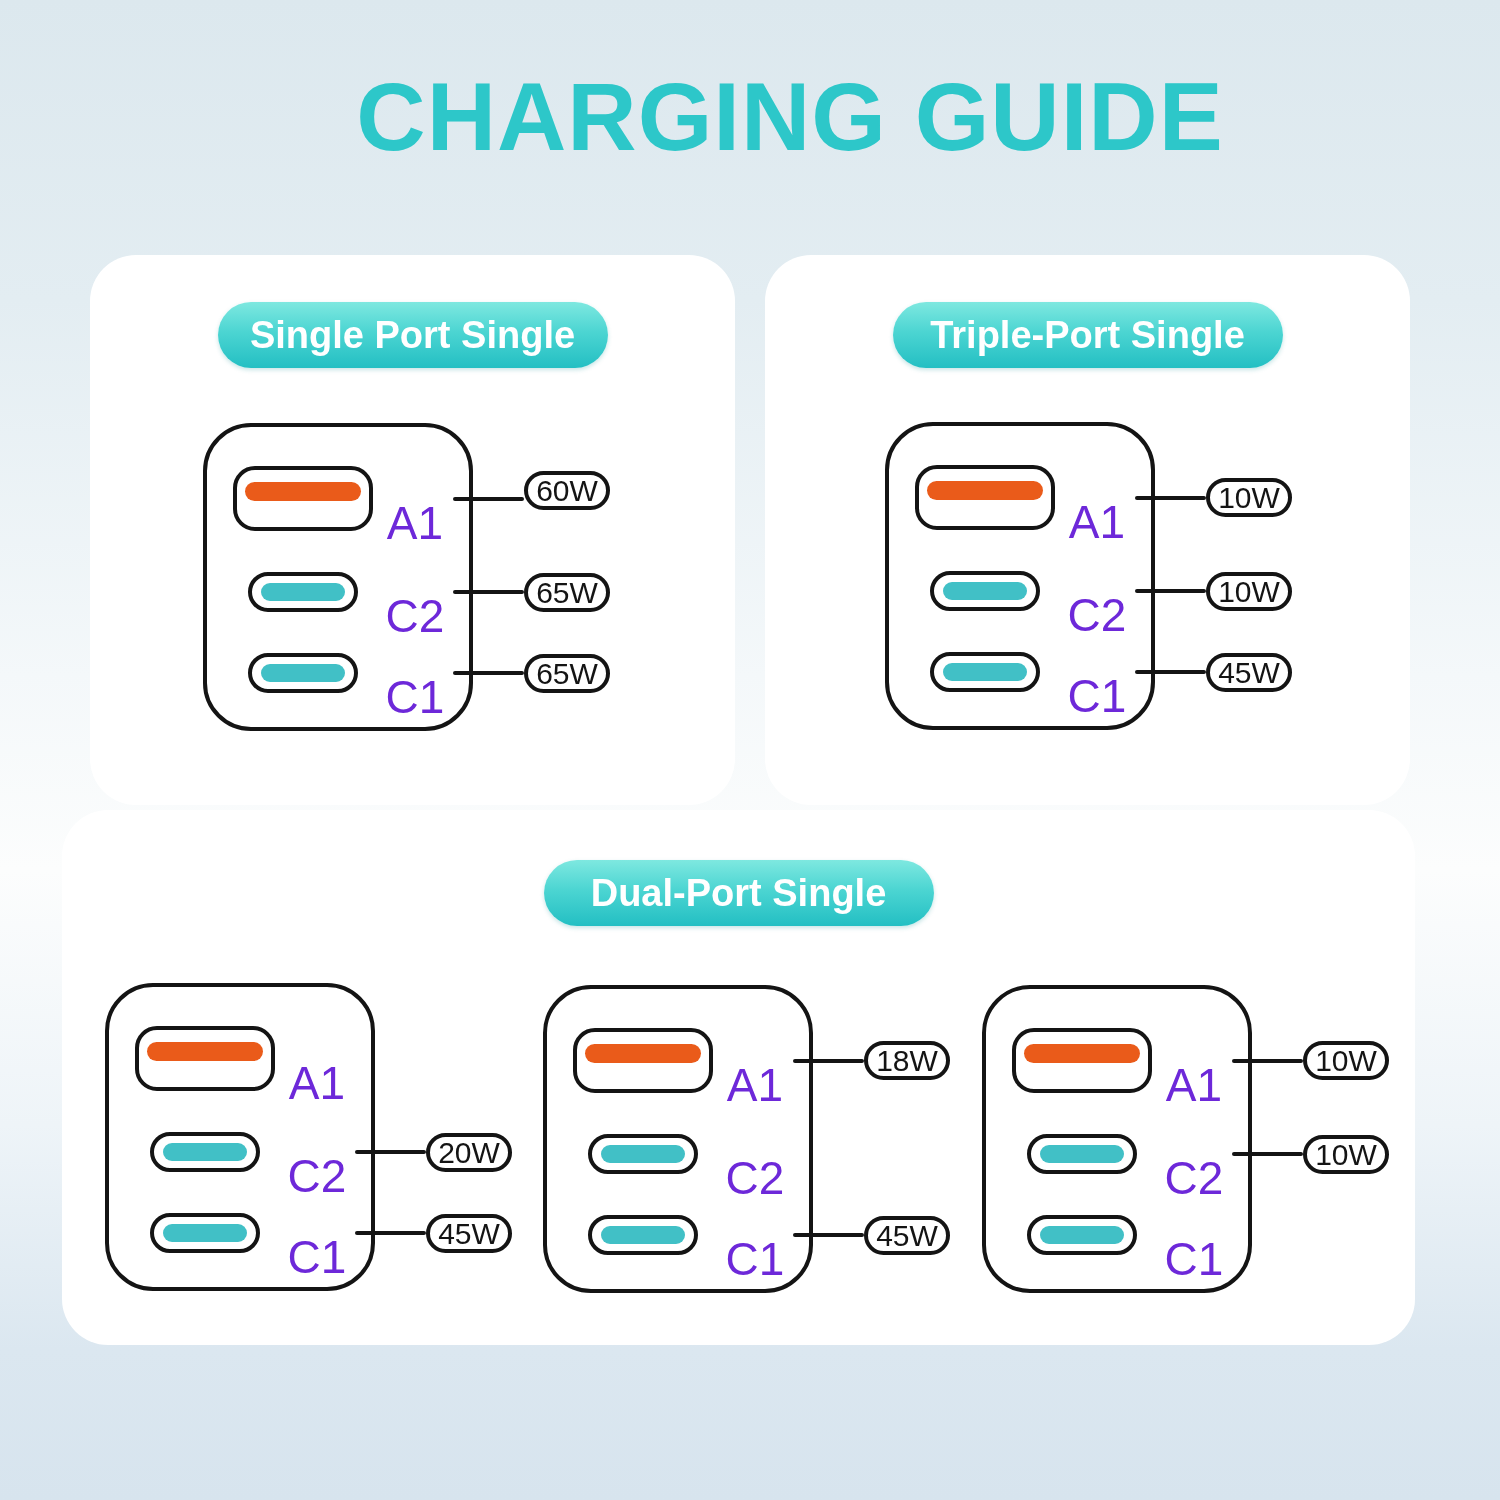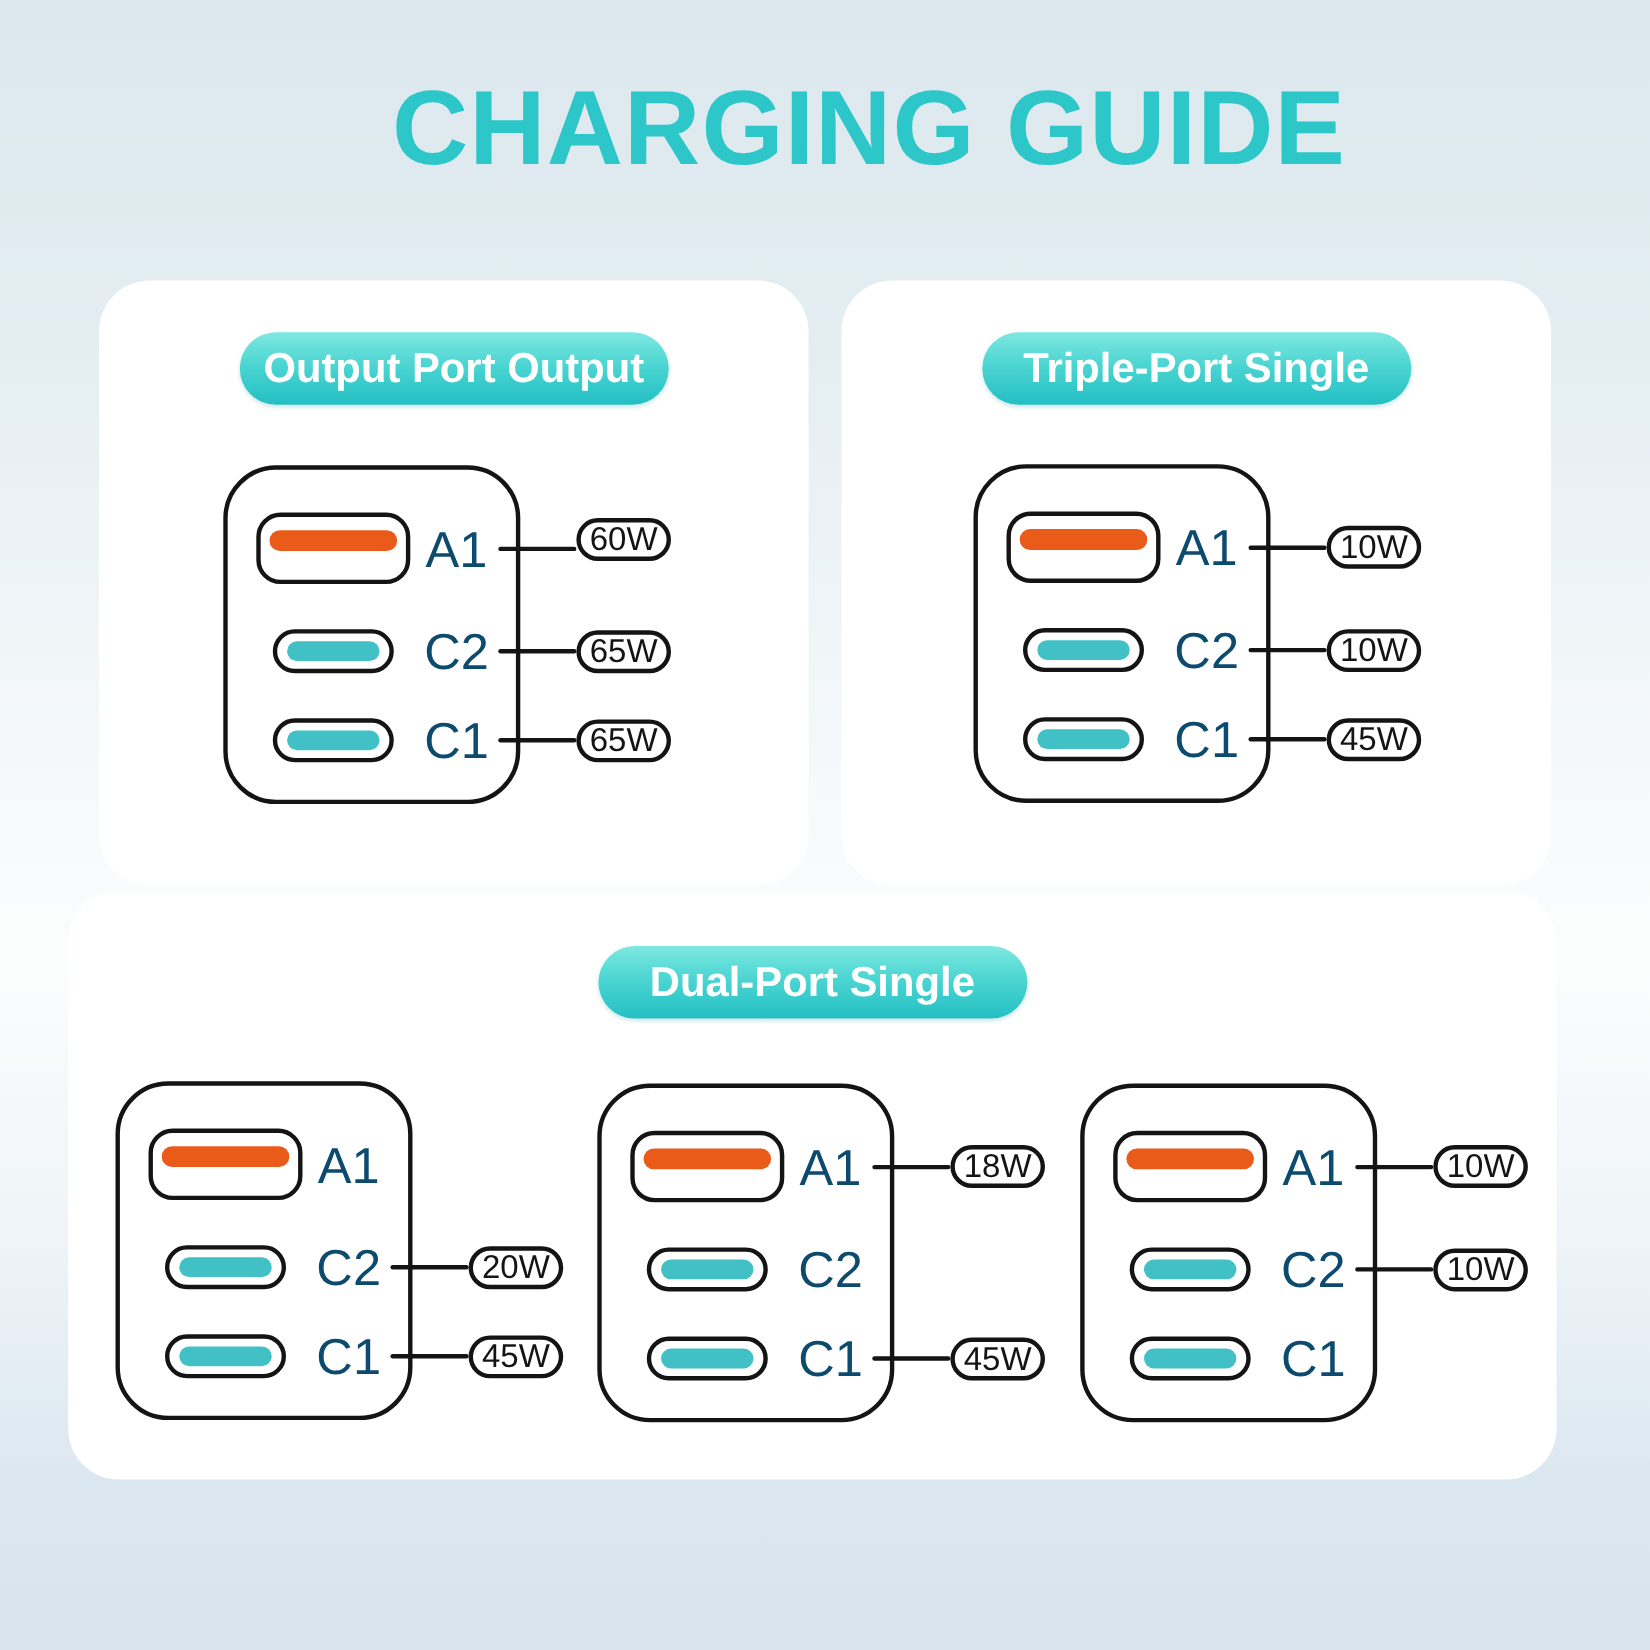--- a/index.html
+++ b/index.html
@@ -94,22 +94,23 @@
     width: 84px; height: 18px;
     border-radius: 9px;
     background: #41c0c6;
   }
 
   .port-label {
     position: absolute;
     left: 170px; width: 84px; height: 56px;
     text-align: center;
     font-size: 46px; line-height: 56px;
-    color: #0c4a6e;
+    color: #6d28d9;
     white-space: nowrap;
+    margin-top: 24px;
   }
 
   .watt-line {
     position: absolute;
     left: 250px; width: 71px; height: 4px;
     background: #141414;
     border-radius: 2px;
   }
 
   .watt-pill {
@@ -124,21 +125,21 @@
     color: #141414;
     white-space: nowrap;
   }
 </style>
 </head>
 <body>
 
 <div class="page-title">CHARGING GUIDE</div>
 
 <div class="card single">
-  <div class="section-pill">Output Port Output</div>
+  <div class="section-pill">Single Port Single</div>
   <div class="chargers">
       <div class="charger-unit" style="left: 113px; top: 168px;">
         <div class="charger-body"></div>
         <div class="port-a" style="top: 43px;">
           <div class="bar-a"></div>
         </div>
         <div class="port-label" style="top: 47.5px;">A1</div>
         <div class="watt-line" style="top: 73.5px;"></div>
         <div class="watt-pill" style="top: 48px;">60W</div>
         <div class="port-c" style="top: 149px;">

